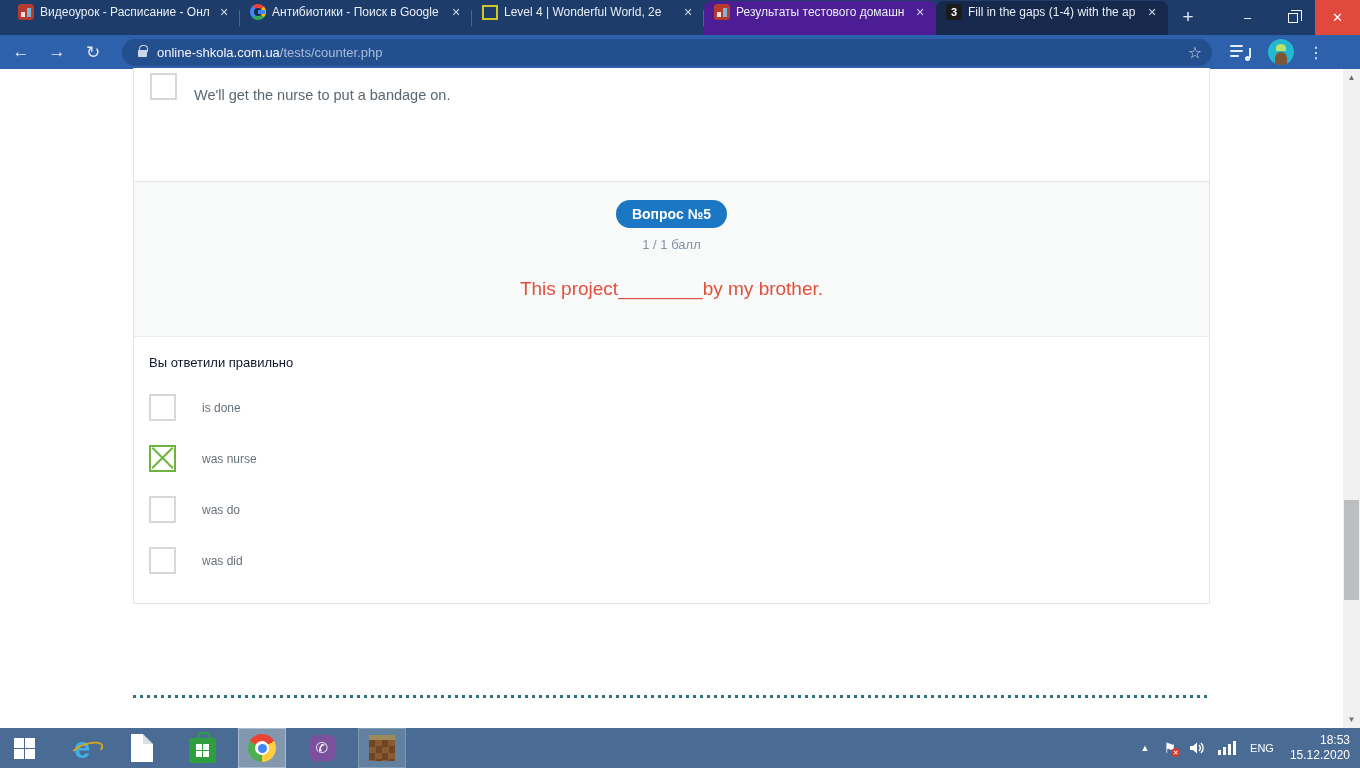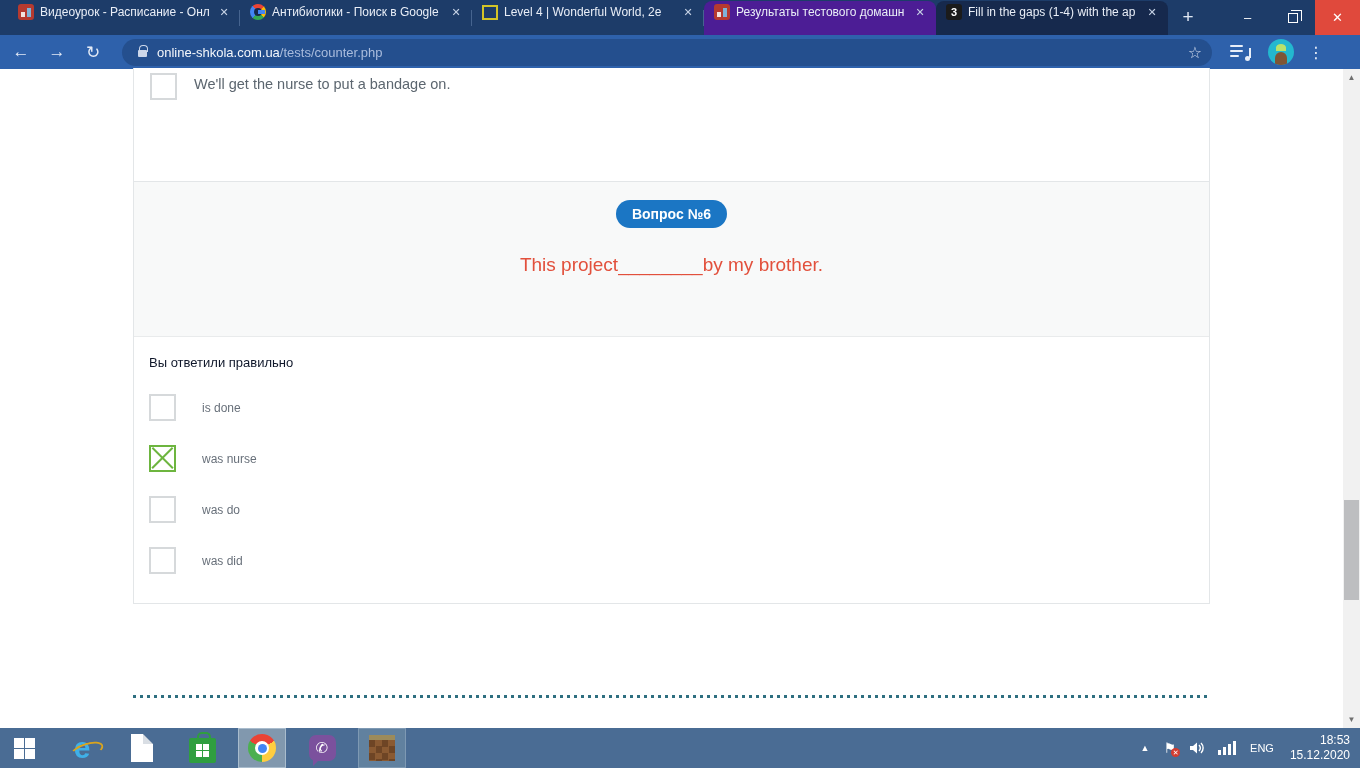--- a/index.html
+++ b/index.html
@@ -52,21 +52,21 @@
   
   .viewport { position:absolute; left:0; top:69px; width:1343px; height:659px; background:#fff; }
   .card { position:absolute; left:133px; width:1077px; background:#fff; border:1px solid #e3e6e8; }
   .card.first { top:-1px; height:137px; border-top:none; }
   .cb { width:27px; height:27px; border:2px solid #d6d9db; background:#fff; position:relative; flex:0 0 27px; }
   .cb.checked { border-color:#6db53f; }
   .cb.checked::before, .cb.checked::after { content:""; position:absolute; left:-3px; top:10px; width:29px; height:2.4px; background:#6db53f; }
   .cb.checked::before { transform:rotate(45deg); }
   .cb.checked::after { transform:rotate(-45deg); }
   .statement-row { display:flex; align-items:flex-start; padding:5px 0 0 16px; }
-  .statement-text { font-size:14.5px; color:#5c666f; margin:3px 0 0 17px; }
+  .statement-text { font-size:14.5px; color:#5c666f; margin:14px 0 0 17px; }
 
   .divider { position:absolute; left:133px; width:1077px; height:3px;
     background:repeating-linear-gradient(90deg,#2e6f80 0 3px,transparent 3px 7px); }
   .divider.d1 { top:155px; } .divider.d2 { top:626px; }
 
   .card.q { top:112px; height:423px; }
   .q-header { height:155px; background:#f8f9f9; border-bottom:1px solid #e9ebec; text-align:center; }
   .q-badge { display:inline-block; margin-top:18px; background:#1b76c4; color:#fff; font-size:14px; font-weight:bold; padding:6px 16px; border-radius:15px; }
   .q-score { margin-top:9px; font-size:13px; color:#8494a5; }
   .q-text { margin-top:26px; font-size:19px; color:#e2503c; }
@@ -197,21 +197,22 @@
     <div class="statement-row">
       <span class="cb"></span>
       <span class="statement-text">We'll get the nurse to put a bandage on.</span>
     </div>
   </div>
 
   <div class="divider d1"></div>
 
   <div class="card q">
     <div class="q-header">
-      <div class="q-badge">Вопрос №6</div>
+      <div class="q-badge">Вопрос №5</div>
+      <div class="q-score">1 / 1 балл</div>
       <div class="q-text">This project________by my brother.</div>
     </div>
     <div class="q-body">
       <div class="feedback">Вы ответили правильно</div>
 
       <div class="answer-row">
         <span class="cb"></span>
         <span class="answer-label">is done</span>
       </div>
       <div class="answer-row">

